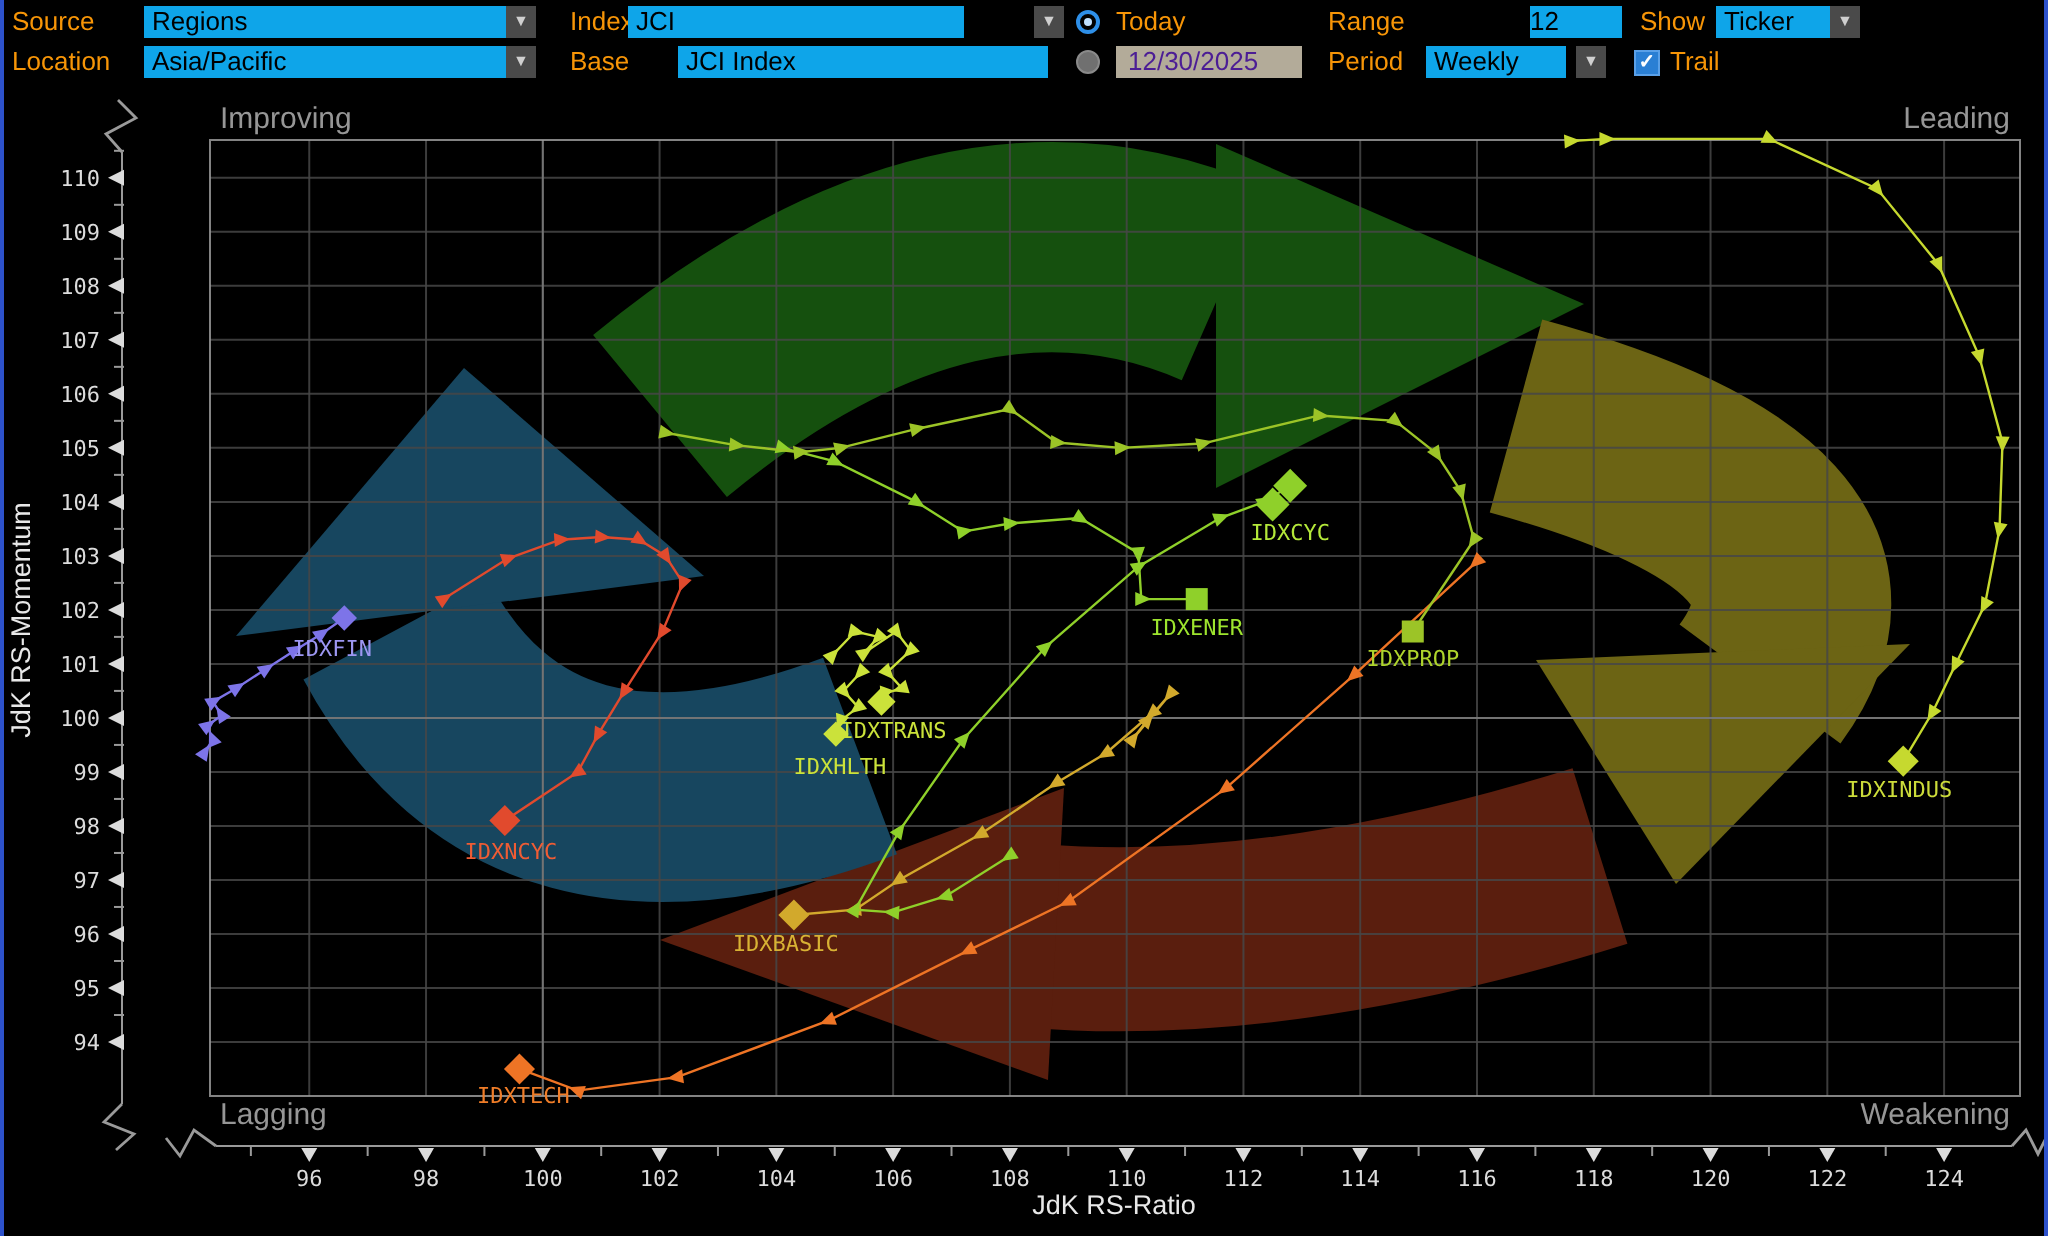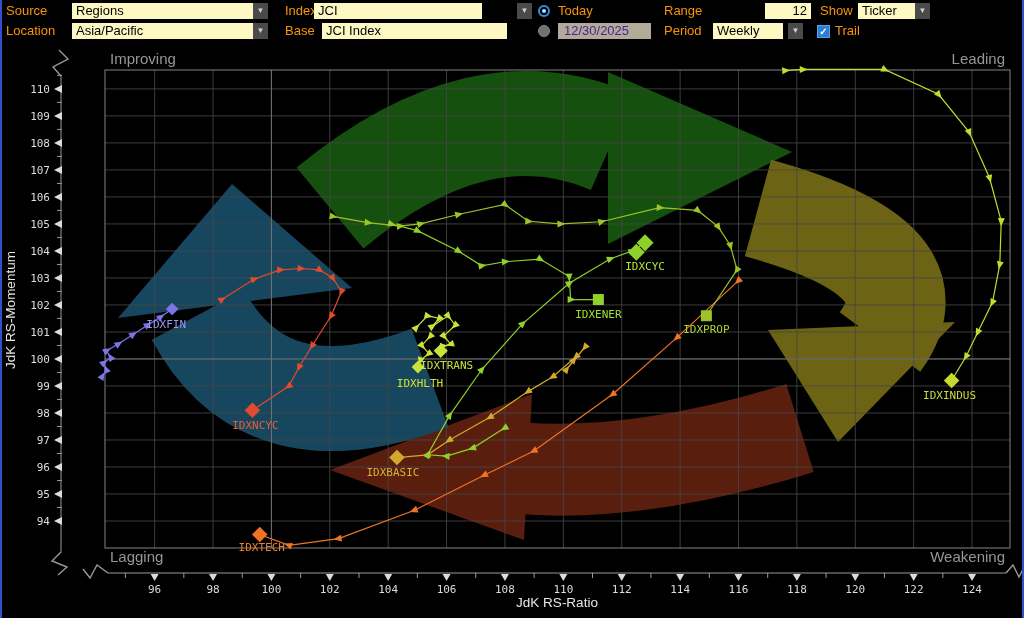--- a/index.html
+++ b/index.html
@@ -3,25 +3,25 @@
 <meta charset="utf-8">
 <style>
   html,body{margin:0;padding:0;background:#000;}
   body{position:relative;width:1024px;height:618px;overflow:hidden;
        font-family:"Liberation Sans",sans-serif;}
   .edge{position:absolute;top:0;bottom:0;width:2px;background:#2d52cc;z-index:9;}
   .edge-l{left:0;} .edge-r{right:0;}
   #chart-svg{position:absolute;left:0;top:0;}
   .toolbar{position:absolute;left:2px;top:0;width:1020px;height:43px;background:#000;z-index:5;}
   .tb-label{position:absolute;color:#f79507;font-size:13px;line-height:16px;white-space:pre;}
-  .tb-box{position:absolute;height:16px;background:#fef9c3;color:#000;font-size:13px;
+  .tb-box{position:absolute;height:16px;background:#0ea5e9;color:#000;font-size:13px;
           line-height:16px;padding-left:4px;box-sizing:border-box;white-space:pre;overflow:hidden;}
   .tb-arrow{position:absolute;width:15px;height:16px;background:#4a4a4a;color:#cfcfcf;
             font-size:8px;line-height:16px;text-align:center;}
-  .tb-num{text-align:right;padding-right:4px;padding-left:0;}
+  .tb-num{padding-right:4px;padding-left:0;}
   .date-box{background:#b3ab99;color:#4c1d95;padding-left:6px;}
   .radio{position:absolute;width:12px;height:12px;border-radius:50%;box-sizing:border-box;}
   .radio-on{border:2px solid #2e8fe8;background:#000;}
   .radio-on .dot{display:block;width:4px;height:4px;margin:2px;border-radius:50%;background:#bfe0ff;}
   .radio-off{background:#707070;border:1px solid #8a8a8a;}
   .checkbox{position:absolute;width:13px;height:13px;background:#2a7fd4;border:1px solid #5aa0e8;
             box-sizing:border-box;color:#fff;font-size:10px;line-height:11px;text-align:center;font-weight:bold;}
 </style>
 </head>
 <body>
@@ -348,21 +348,21 @@
   <span class="tb-label" style="left:662px;top:3px">Range</span>
   <span class="tb-box tb-num" style="left:763px;top:3px;width:46px">12</span>
   <span class="tb-label" style="left:818px;top:3px">Show</span>
   <span class="tb-box" style="left:856px;top:3px;width:72px">Ticker</span>
   <span class="tb-arrow" style="left:913px;top:3px">▼</span>
 
   <span class="tb-label" style="left:4px;top:23px">Location</span>
   <span class="tb-box" style="left:70px;top:23px;width:181px">Asia/Pacific</span>
   <span class="tb-arrow" style="left:251px;top:23px">▼</span>
   <span class="tb-label" style="left:283px;top:23px">Base</span>
-  <span class="tb-box" style="left:320px;top:23px;width:185px">JCI Index</span>
+  <span class="tb-box" style="left:337px;top:23px;width:185px">JCI Index</span>
   <span class="radio radio-off" style="left:536px;top:25px"></span>
   <span class="tb-box date-box" style="left:556px;top:23px;width:93px">12/30/2025</span>
   <span class="tb-label" style="left:662px;top:23px">Period</span>
   <span class="tb-box" style="left:711px;top:23px;width:70px">Weekly</span>
   <span class="tb-arrow" style="left:786px;top:23px">▼</span>
   <span class="checkbox" style="left:815px;top:25px">✓</span>
   <span class="tb-label" style="left:833px;top:23px">Trail</span>
 </div>
 
 </body></html>

